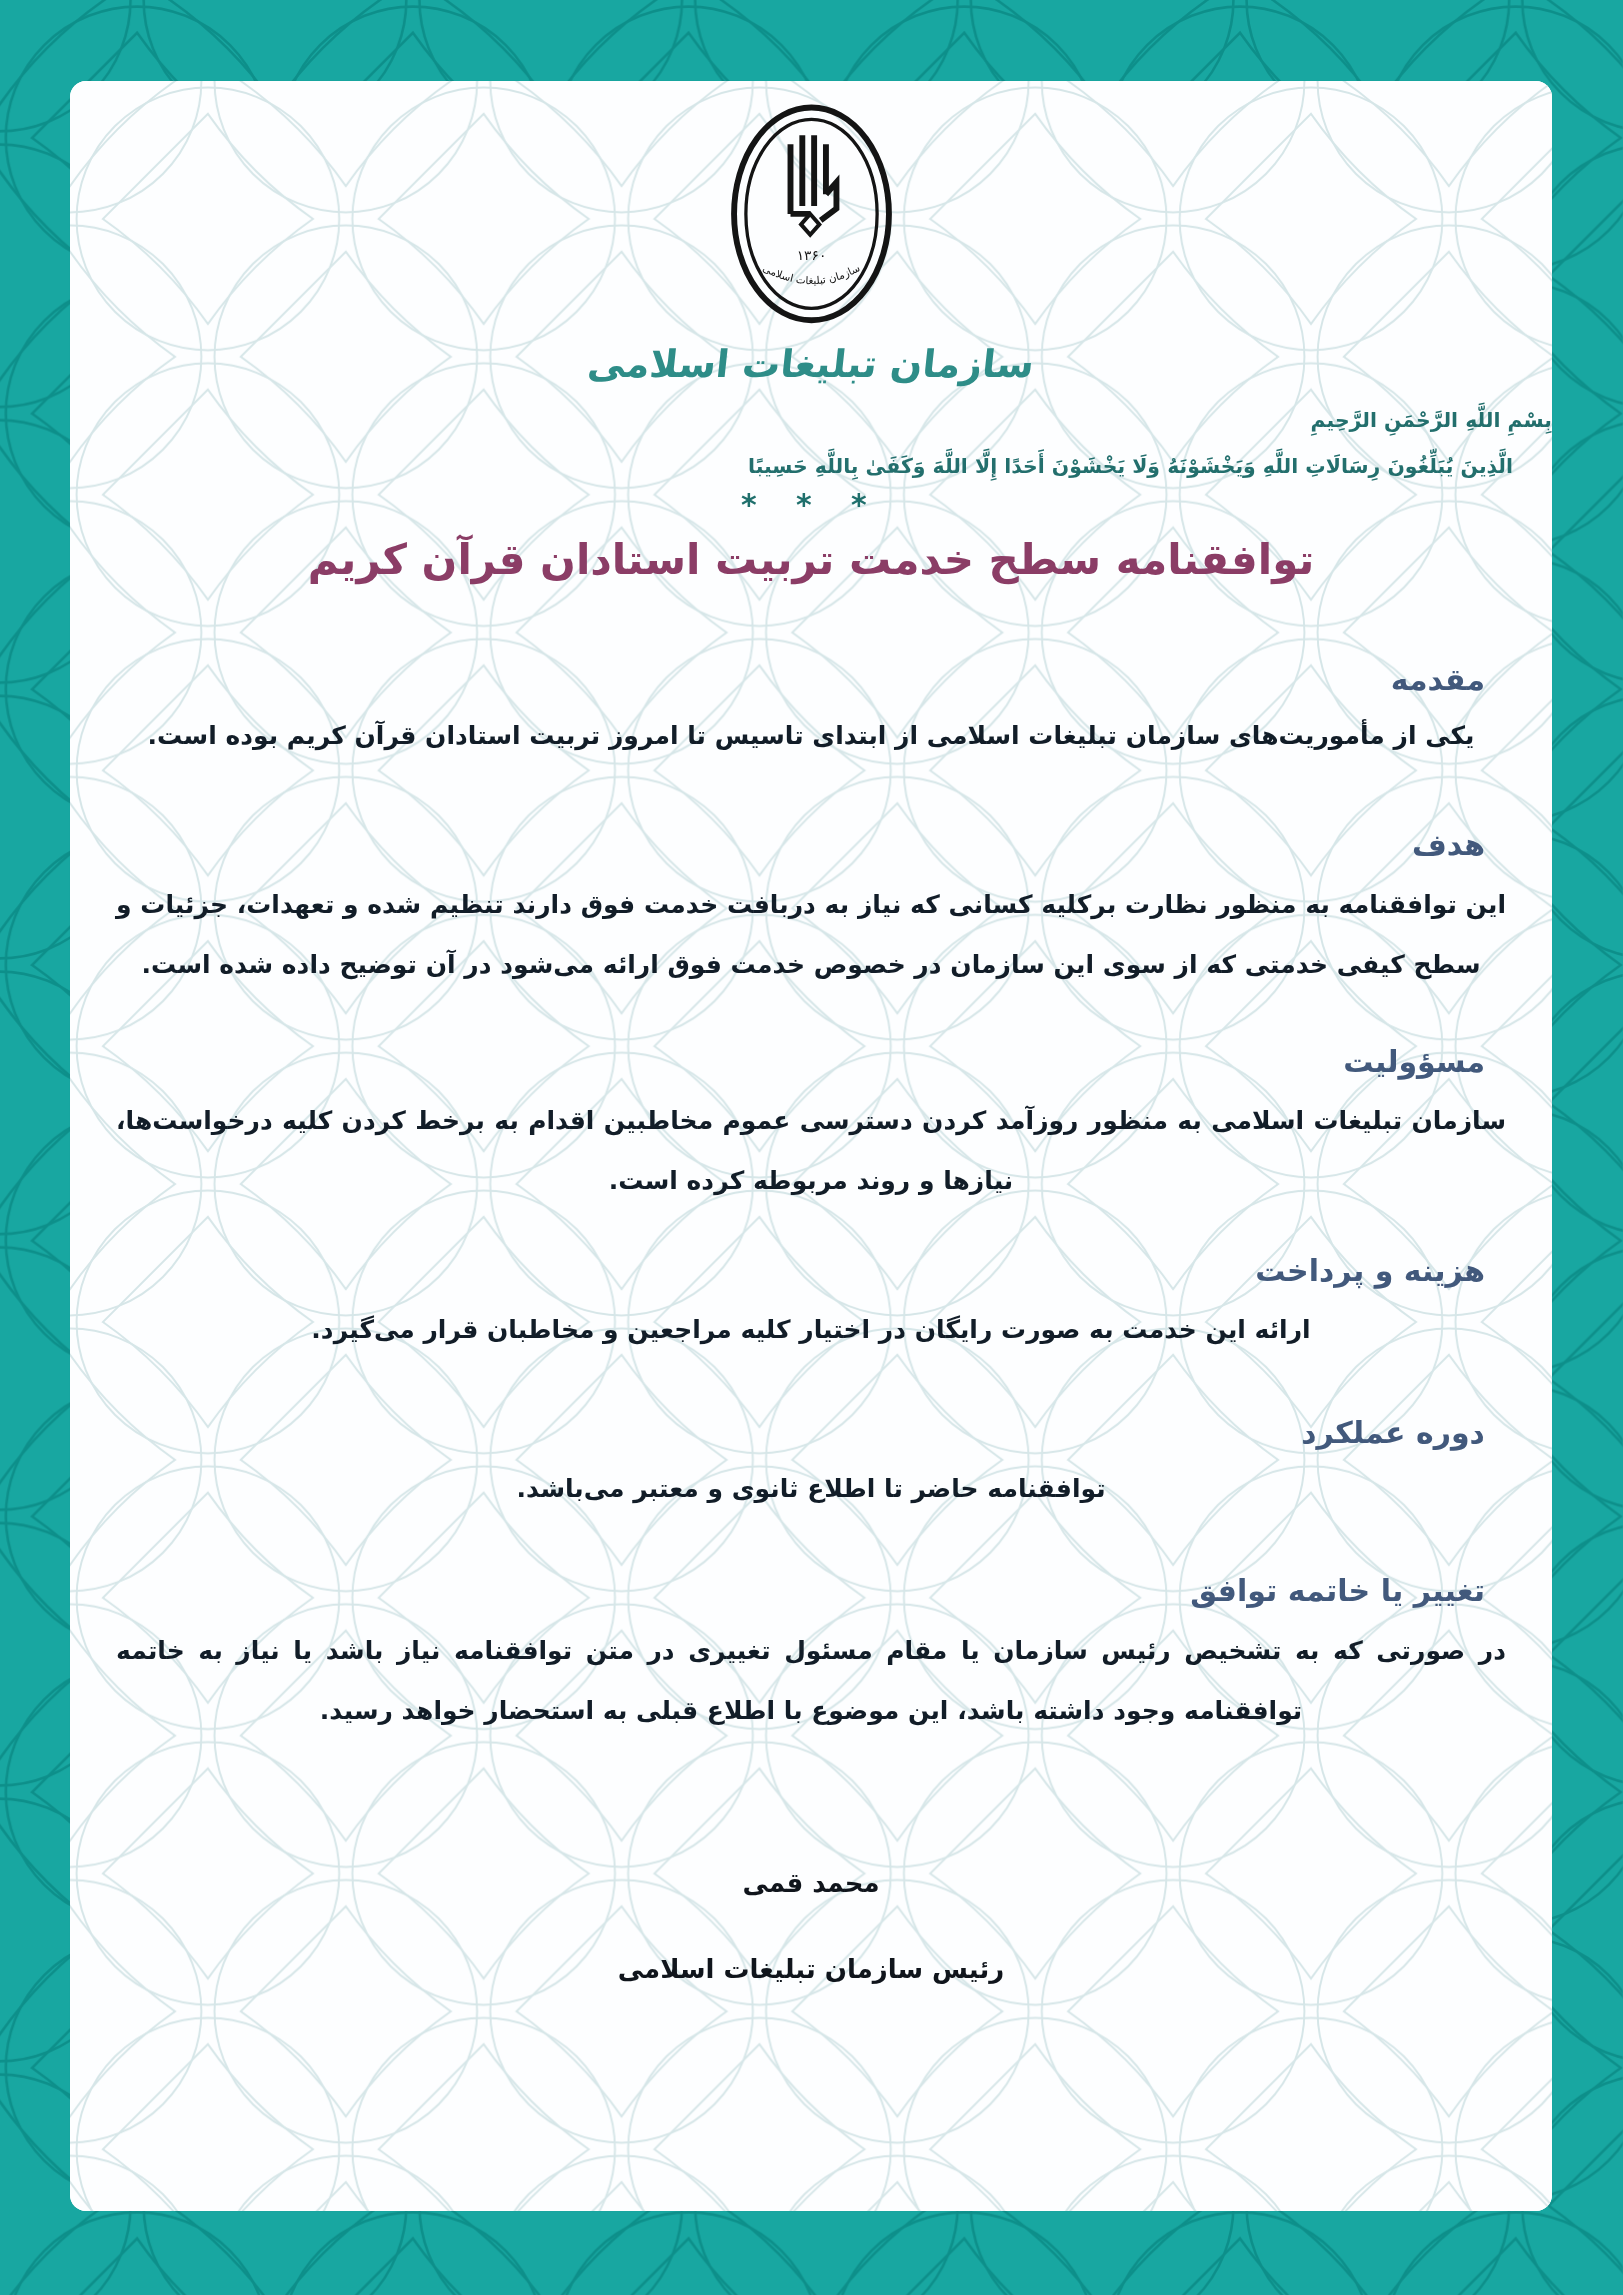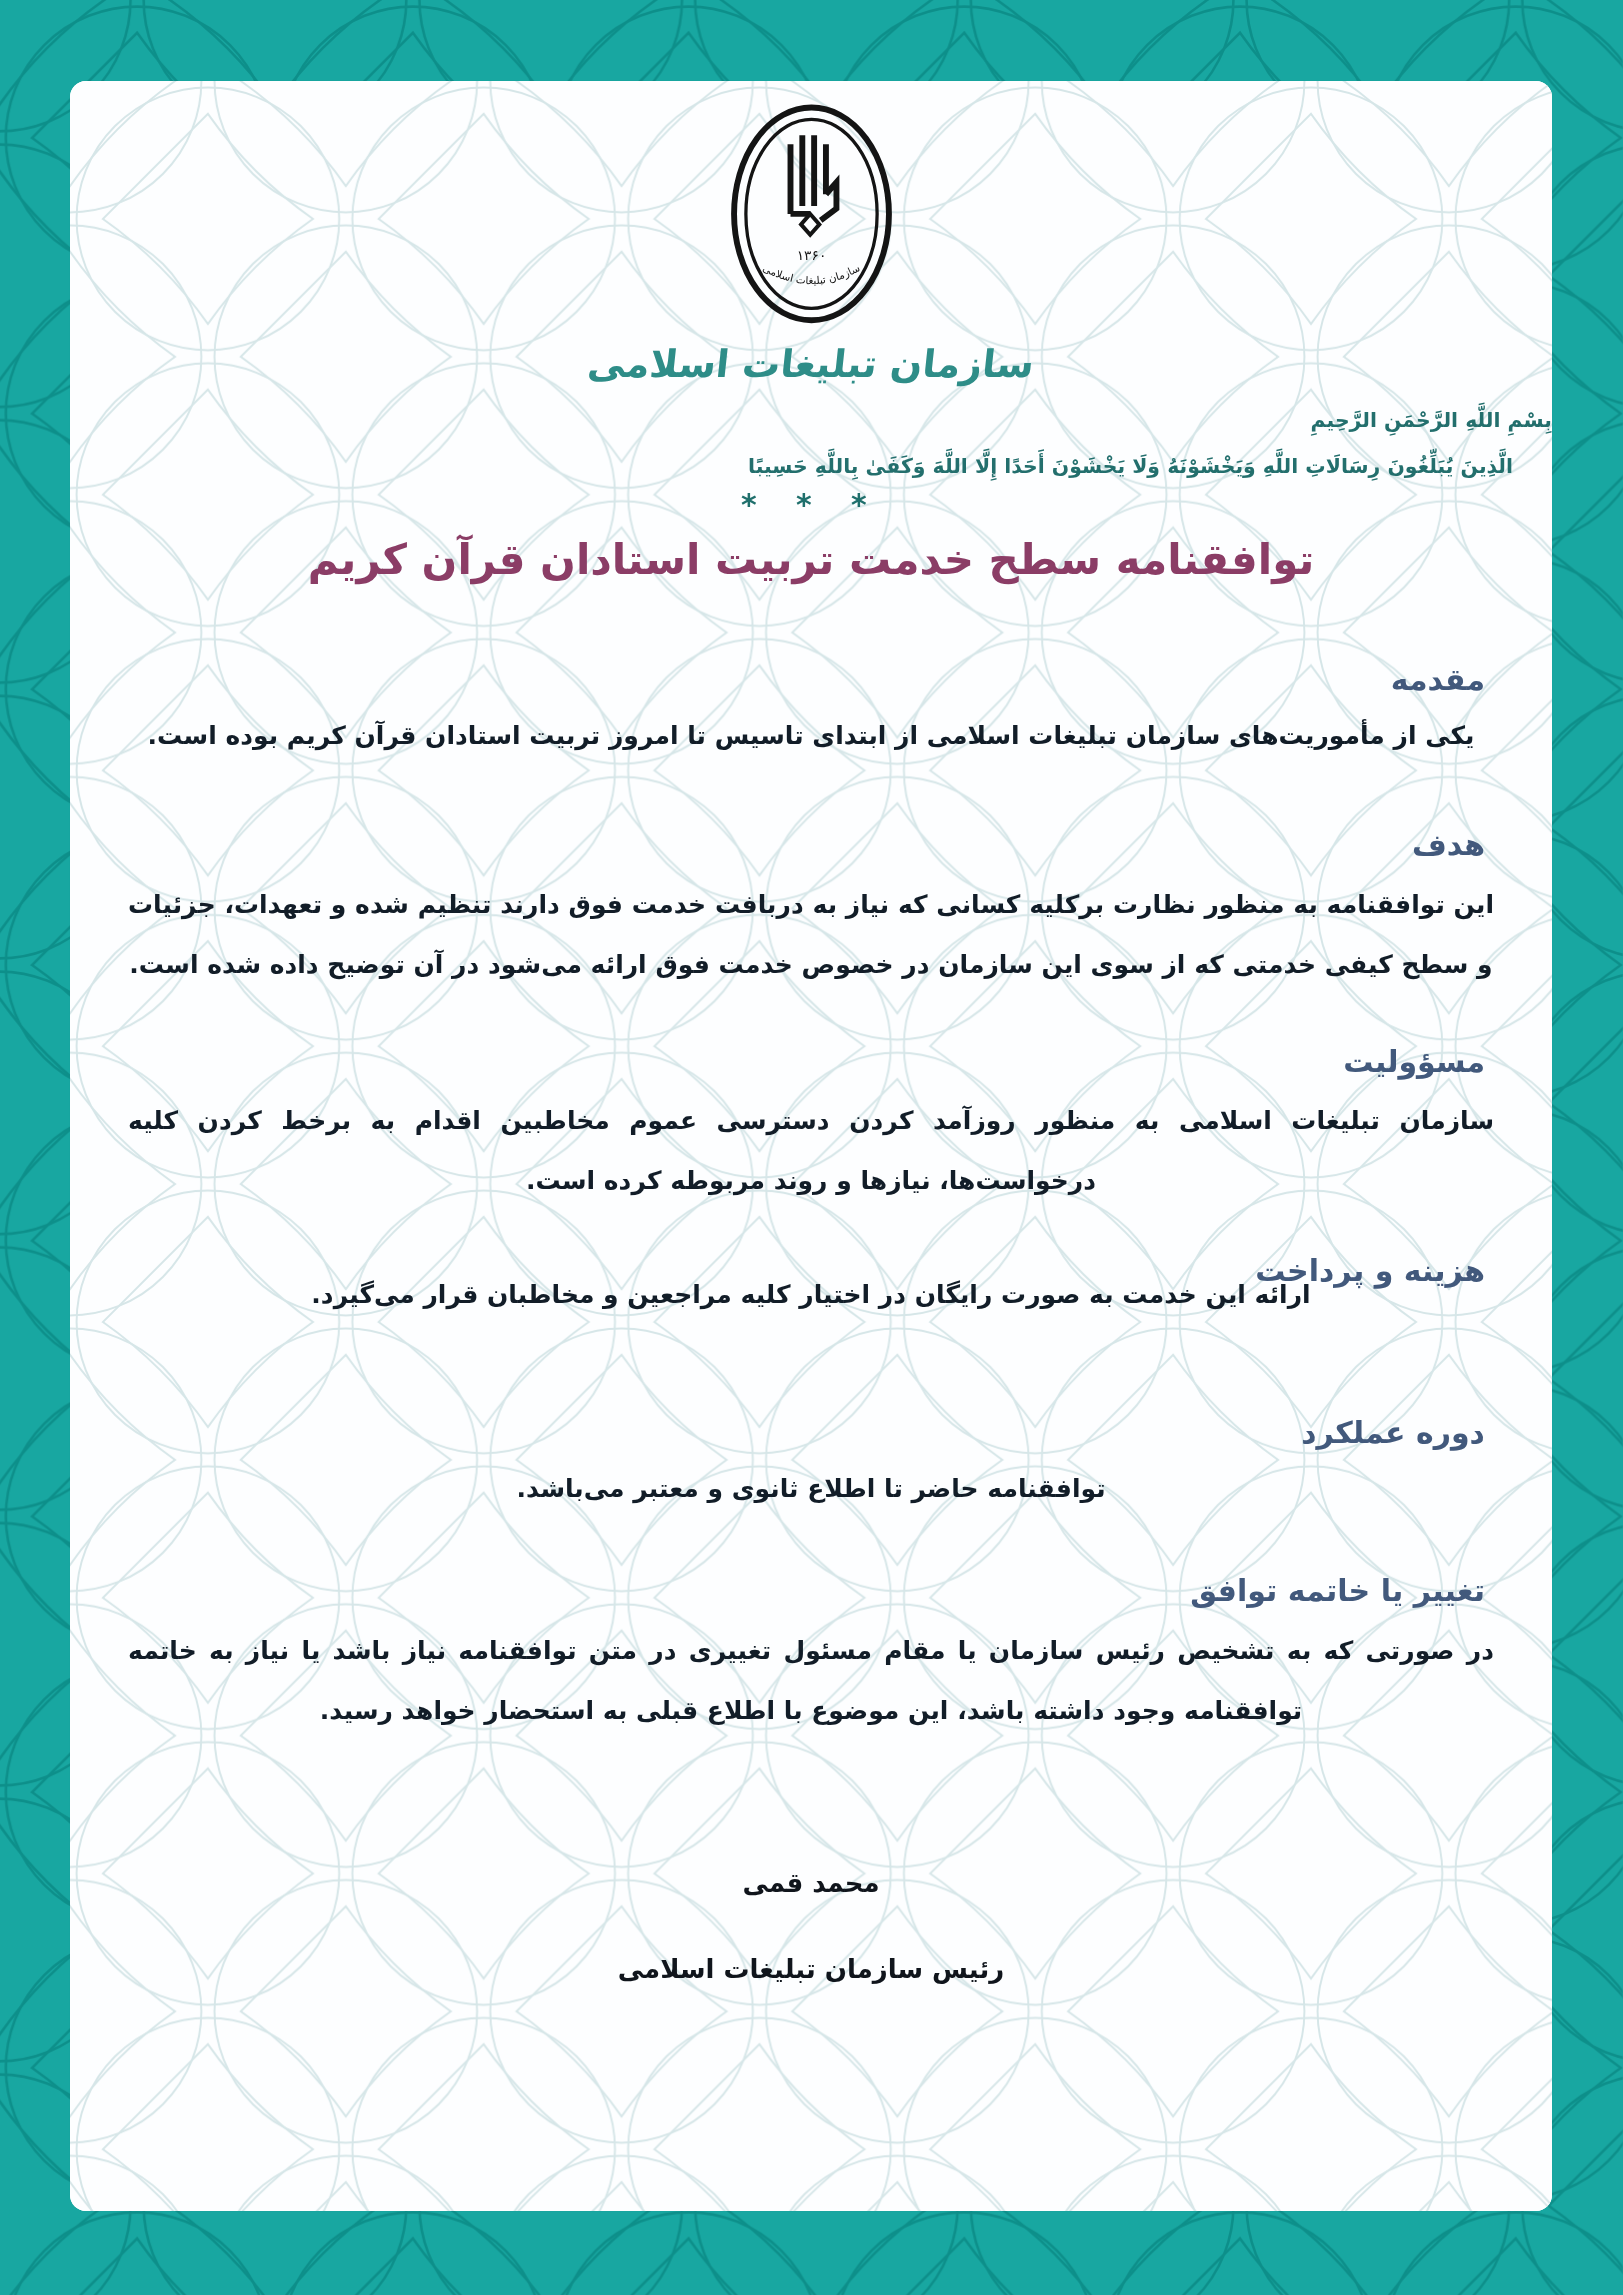--- a/index.html
+++ b/index.html
@@ -14,21 +14,21 @@
   .abs{position:absolute;left:0;right:0;}
   .logo-wrap{display:flex;justify-content:center;}
   .signature{font-size:38px;font-weight:bold;color:#2e8d88;text-align:center;
              transform:skewX(-6deg);letter-spacing:-1.3px;}
   .bismillah{font-size:20.4px;font-weight:bold;color:#236f6d;text-align:right;}
   .verse{font-size:20.4px;font-weight:bold;color:#236f6d;text-align:right;padding:0 39px;}
   .ornament{font-size:30px;font-weight:bold;color:#1f6f6c;text-align:center;letter-spacing:14.4px;}
   .doc-title{font-size:42px;font-weight:bold;color:#8b3d66;text-align:center;margin:0;}
   .sec-h{font-size:30px;font-weight:bold;color:#42597c;text-align:right;padding:0 55px;margin:12px;}
   .sec-p{font-size:25px;font-weight:bold;color:#121d28;line-height:60px;margin:0;
-         padding:0 58px;text-align:justify;text-align-last:center;-moz-text-align-last:center;direction:rtl;}
+         padding:0 46px;text-align:justify;text-align-last:center;-moz-text-align-last:center;direction:rtl;}
   .sig-name,.sig-role{font-size:26px;font-weight:bold;color:#10151c;text-align:center;}
   .footer-line{font-size:33px;font-weight:bold;color:#18a7a1;text-align:center;letter-spacing:-0.7px;}
 </style>
 </head>
 <body>
 
 <div class="page">
 
   <svg class="bg-svg" width="1624" height="2295" viewBox="0 0 2473 3496" aria-hidden="true">
     <defs>
@@ -108,21 +108,21 @@
       <h2 class="abs sec-h" style="top:569px">مقدمه</h2>
       <p class="abs sec-p" style="top:625px">یکی از مأموریت‌های سازمان تبلیغات اسلامی از ابتدای تاسیس تا امروز تربیت استادان قرآن کریم بوده است.</p>
 
       <h2 class="abs sec-h" style="top:734px">هدف</h2>
       <p class="abs sec-p" style="top:794px">این توافقنامه به منظور نظارت برکلیه کسانی که نیاز به دربافت خدمت فوق دارند تنظیم شده و تعهدات، جزئیات و سطح کیفی خدمتی که از سوی این سازمان در خصوص خدمت فوق ارائه می‌شود در آن توضیح داده شده است.</p>
 
       <h2 class="abs sec-h" style="top:951px">مسؤولیت</h2>
       <p class="abs sec-p" style="top:1010px">سازمان تبلیغات اسلامی به منظور روزآمد کردن دسترسی عموم مخاطبین اقدام به برخط کردن کلیه درخواست‌ها، نیازها و روند مربوطه کرده است.</p>
 
       <h2 class="abs sec-h" style="top:1160px">هزینه و پرداخت</h2>
-      <p class="abs sec-p" style="top:1184px">ارائه این خدمت به صورت رایگان در اختیار کلیه مراجعین و مخاطبان قرار می‌گیرد.</p>
+      <p class="abs sec-p" style="top:1219px">ارائه این خدمت به صورت رایگان در اختیار کلیه مراجعین و مخاطبان قرار می‌گیرد.</p>
 
       <h2 class="abs sec-h" style="top:1322px">دوره عملکرد</h2>
       <p class="abs sec-p" style="top:1378px">توافقنامه حاضر تا اطلاع ثانوی و معتبر می‌باشد.</p>
 
       <h2 class="abs sec-h" style="top:1480px">تغییر یا خاتمه توافق</h2>
       <p class="abs sec-p" style="top:1540px">در صورتی که به تشخیص رئیس سازمان یا مقام مسئول تغییری در متن توافقنامه نیاز باشد یا نیاز به خاتمه توافقنامه وجود داشته باشد، این موضوع با اطلاع قبلی به استحضار خواهد رسید.</p>
 
       <div class="abs sig-name" style="top:1787px">محمد قمی</div>
       <div class="abs sig-role" style="top:1873px">رئیس سازمان تبلیغات اسلامی</div>
 

